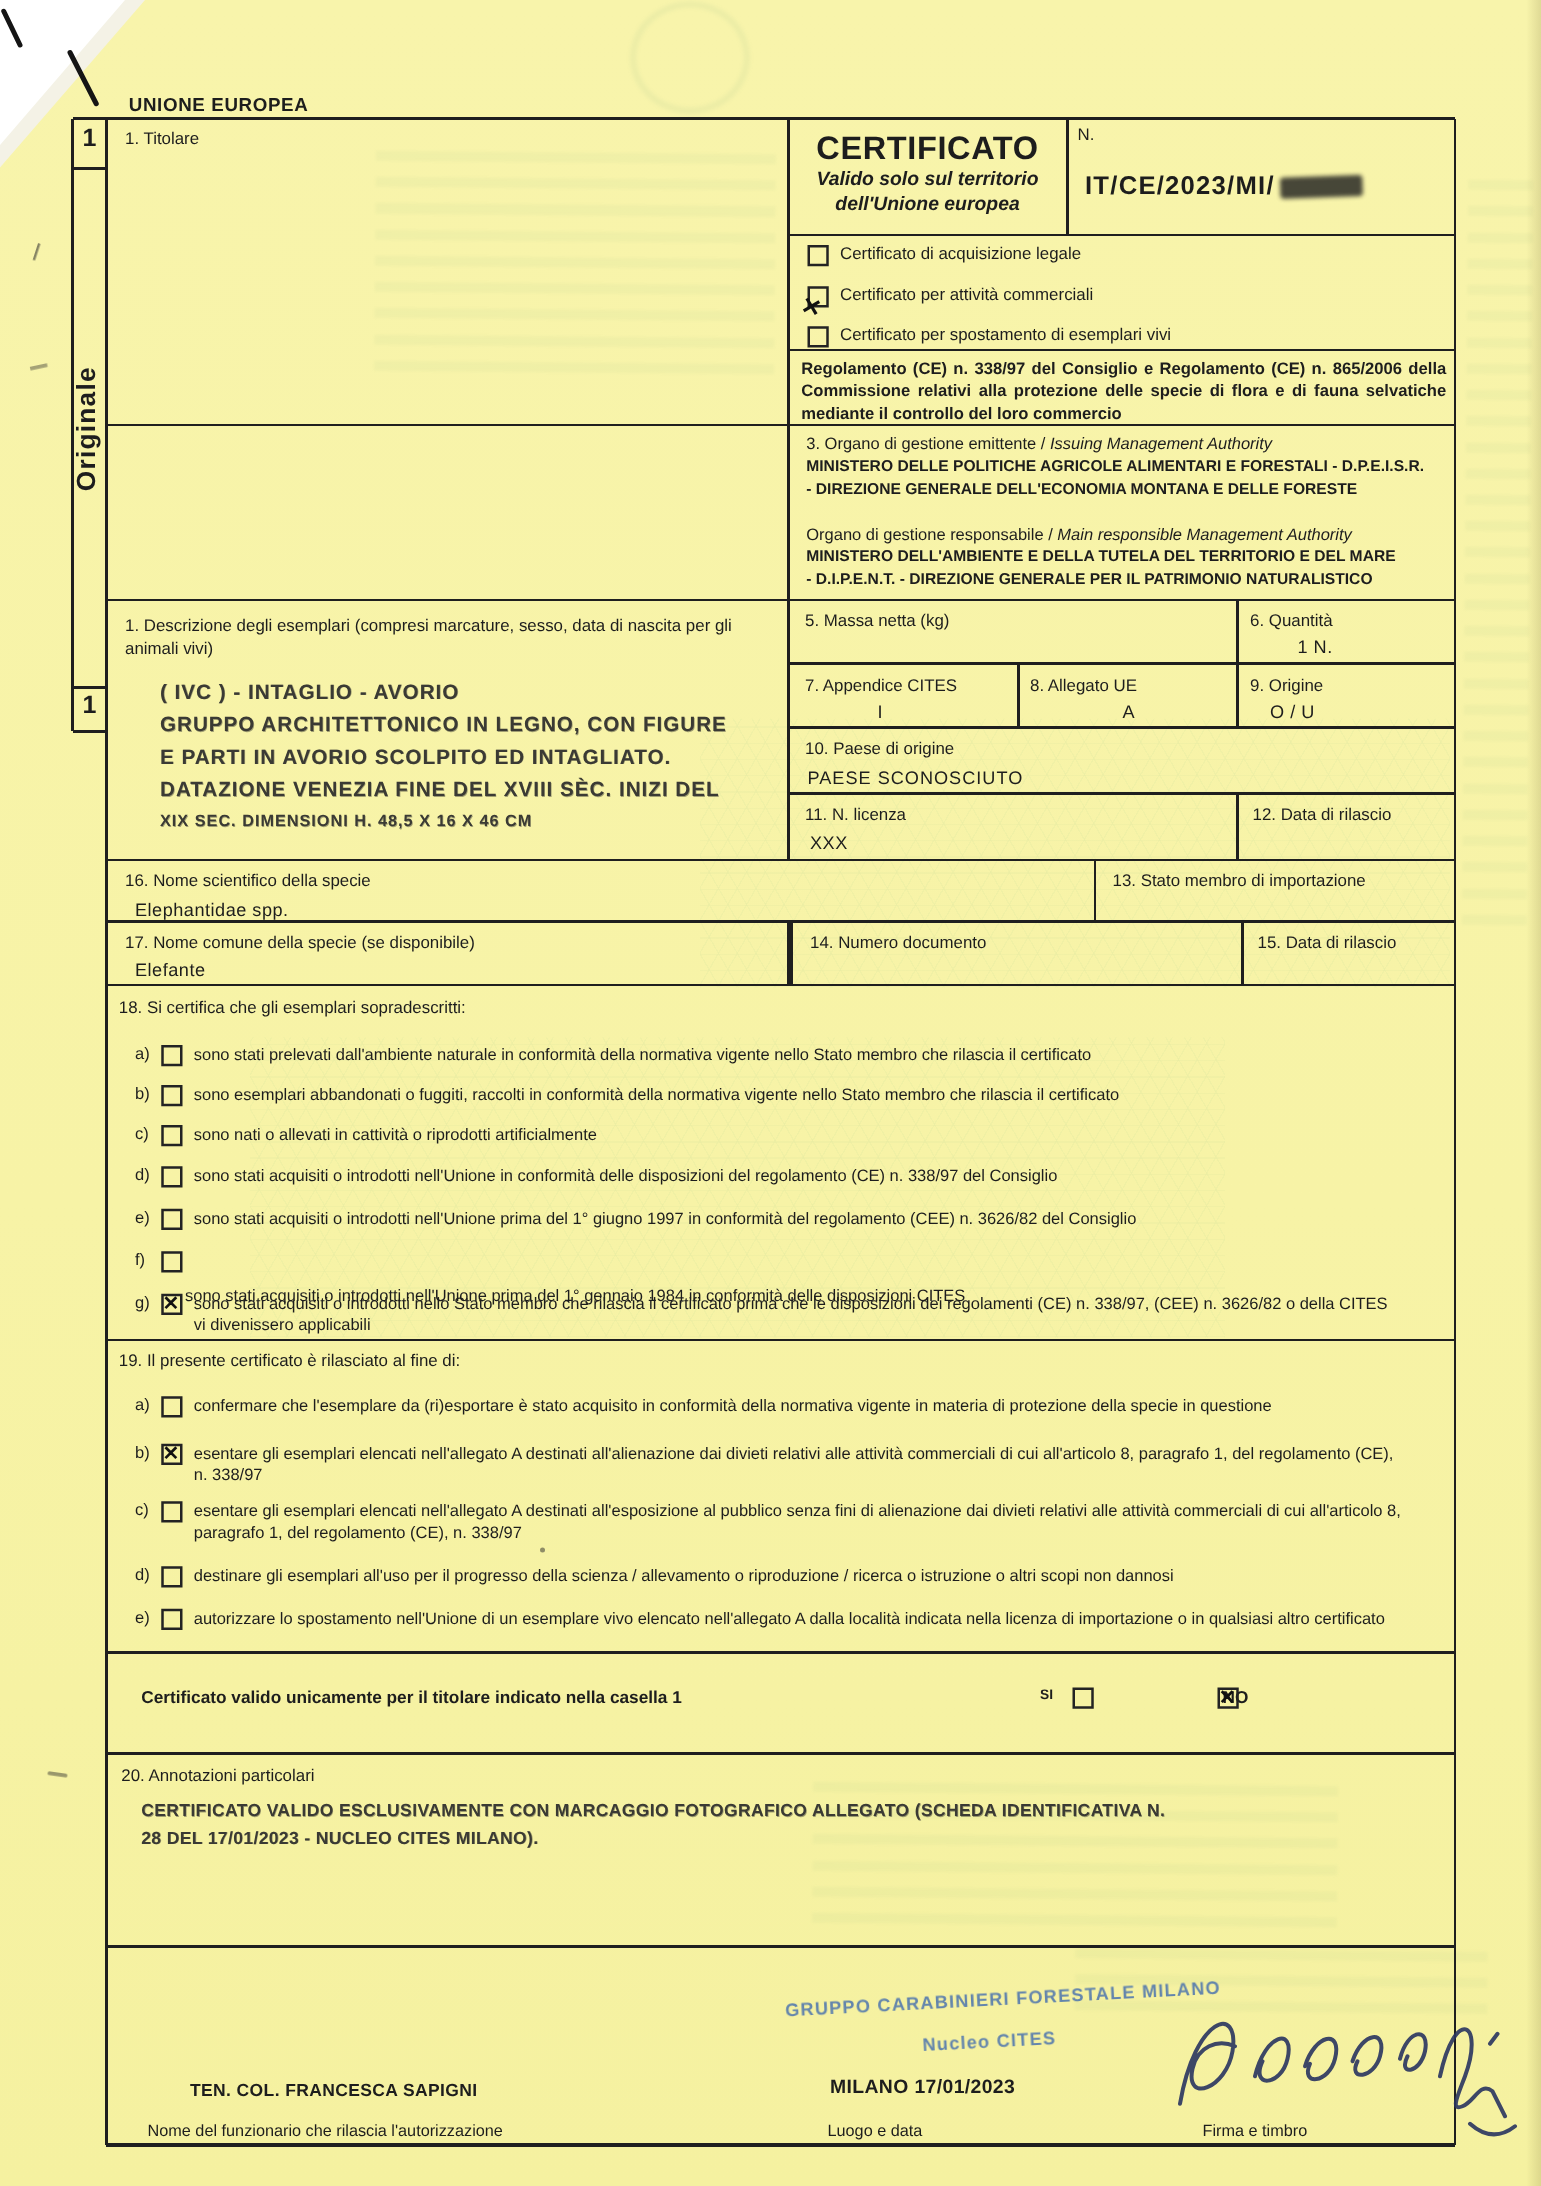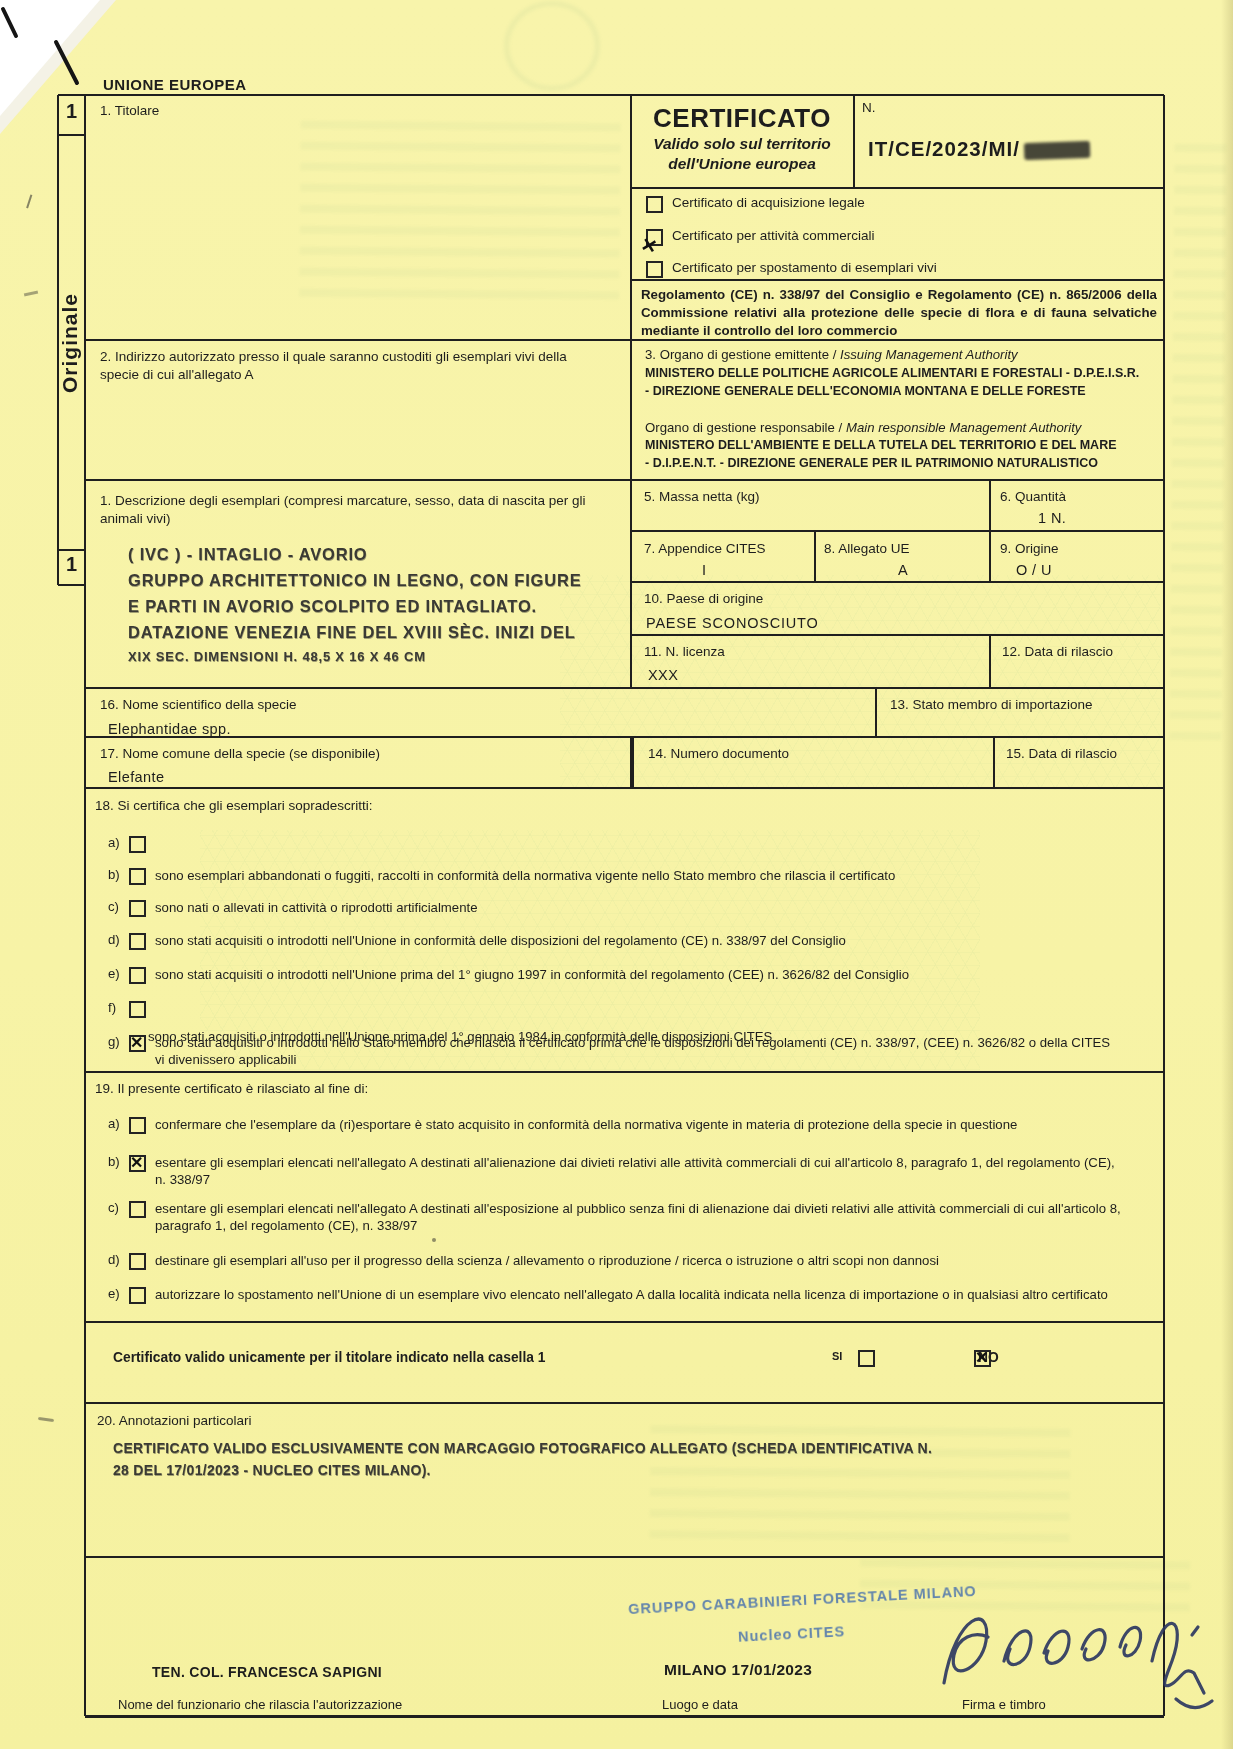--- a/index.html
+++ b/index.html
@@ -108,21 +108,20 @@
 
   <span class="cb" style="left:646px;top:196px;"></span>
   <div class="abs lbl" style="left:672px;top:194px;">Certificato di acquisizione legale</div>
   <span class="cb hand checked" style="left:646px;top:229px;"></span>
   <div class="abs lbl" style="left:672px;top:227px;">Certificato per attività commerciali</div>
   <span class="cb" style="left:646px;top:261px;"></span>
   <div class="abs lbl" style="left:672px;top:259px;">Certificato per spostamento di esemplari vivi</div>
 
   <div class="abs bold" style="left:641px;top:286px;width:516px;font-size:13.3px;line-height:18px;text-align:justify;">Regolamento (CE) n. 338/97 del Consiglio e Regolamento (CE) n. 865/2006 della Commissione relativi alla protezione delle specie di flora e di fauna selvatiche mediante il controllo del loro commercio</div>
 
-  <div class="abs lbl" style="left:100px;top:348px;width:508px;">2. Indirizzo autorizzato presso il quale saranno custoditi gli esemplari vivi della specie di cui all'allegato A</div>
   <div class="abs" style="left:645px;top:347px;font-size:13.2px;"><span>3. Organo di gestione emittente /</span> <span style="font-style:italic;">Issuing Management Authority</span></div>
   <div class="abs bold" style="left:645px;top:366px;font-size:12.5px;">MINISTERO DELLE POLITICHE AGRICOLE ALIMENTARI E FORESTALI - D.P.E.I.S.R.</div>
   <div class="abs bold" style="left:645px;top:384px;font-size:12.5px;">- DIREZIONE GENERALE DELL'ECONOMIA MONTANA E DELLE FORESTE</div>
   <div class="abs" style="left:645px;top:420px;font-size:13.2px;"><span>Organo di gestione responsabile /</span> <span style="font-style:italic;">Main responsible Management Authority</span></div>
   <div class="abs bold" style="left:645px;top:438px;font-size:12.5px;">MINISTERO DELL'AMBIENTE E DELLA TUTELA DEL TERRITORIO E DEL MARE</div>
   <div class="abs bold" style="left:645px;top:456px;font-size:12.5px;">- D.I.P.E.N.T. - DIREZIONE GENERALE PER IL PATRIMONIO NATURALISTICO</div>
 
   <div class="abs lbl" style="left:100px;top:492px;width:500px;">1. Descrizione degli esemplari (compresi marcature, sesso, data di nascita per gli animali vivi)</div>
   <div class="abs stamped" style="left:128px;top:545px;font-size:16.5px;">( IVC ) - INTAGLIO - AVORIO</div>
   <div class="abs stamped" style="left:128px;top:571px;font-size:16.5px;">GRUPPO ARCHITETTONICO IN LEGNO, CON FIGURE</div>
@@ -150,20 +149,21 @@
   <div class="abs lbl" style="left:890px;top:696px;">13. Stato membro di importazione</div>
   <div class="abs lbl" style="left:100px;top:745px;">17. Nome comune della specie (se disponibile)</div>
   <div class="abs val" style="left:108px;top:769px;">Elefante</div>
   <div class="abs lbl" style="left:648px;top:745px;">14. Numero documento</div>
   <div class="abs lbl" style="left:1006px;top:745px;">15. Data di rilascio</div>
 
   <div class="abs lbl" style="left:95px;top:797px;">18. Si certifica che gli esemplari sopradescritti:</div>
 
   <div class="abs letter" style="left:108px;top:835px;">a)</div>
   <span class="cb" style="left:129px;top:836px;"></span>
+  <div class="abs itext" style="left:155px;top:835px;width:965px;">sono stati prelevati dall'ambiente naturale in conformità della normativa vigente nello Stato membro che rilascia il certificato</div>
 
   <div class="abs letter" style="left:108px;top:867px;">b)</div>
   <span class="cb" style="left:129px;top:868px;"></span>
   <div class="abs itext" style="left:155px;top:867px;width:965px;">sono esemplari abbandonati o fuggiti, raccolti in conformità della normativa vigente nello Stato membro che rilascia il certificato</div>
 
   <div class="abs letter" style="left:108px;top:899px;">c)</div>
   <span class="cb" style="left:129px;top:900px;"></span>
   <div class="abs itext" style="left:155px;top:899px;width:965px;">sono nati o allevati in cattività o riprodotti artificialmente</div>
 
   <div class="abs letter" style="left:108px;top:932px;">d)</div>

